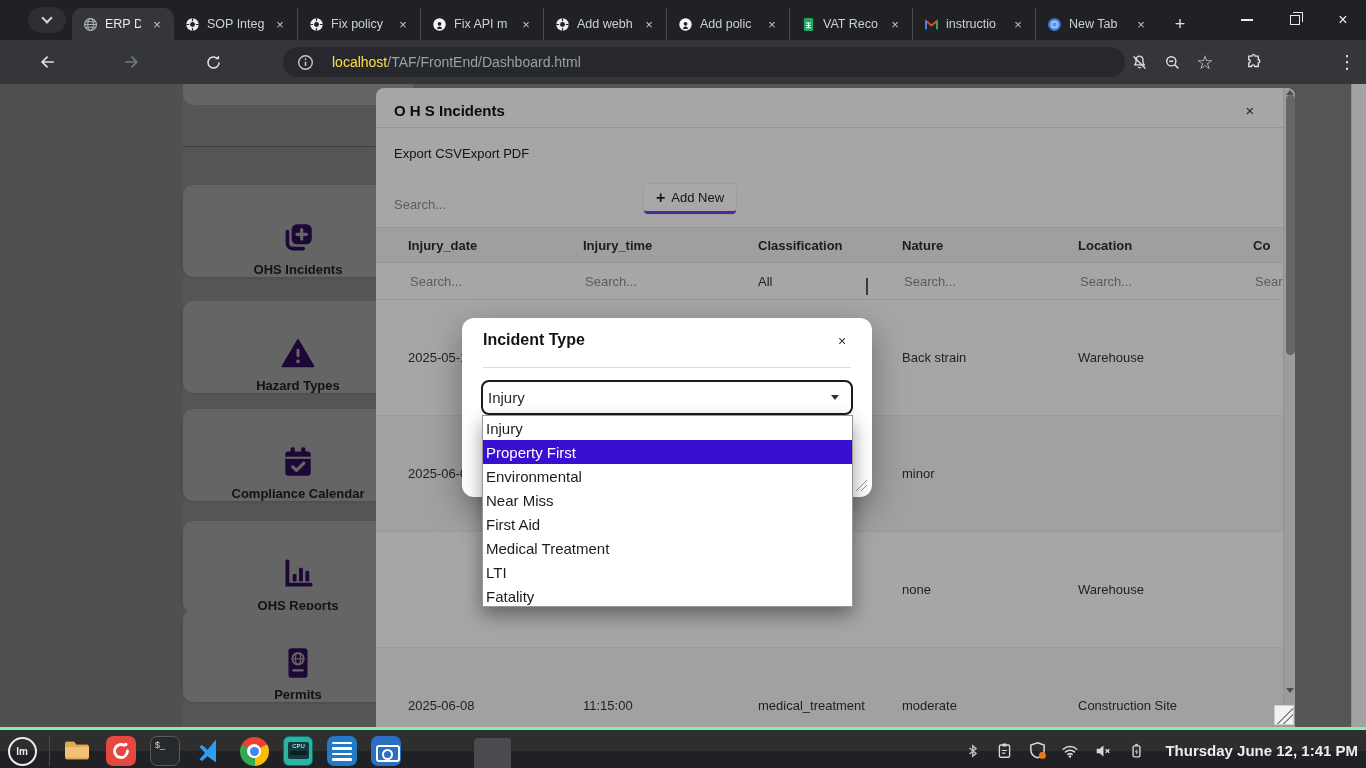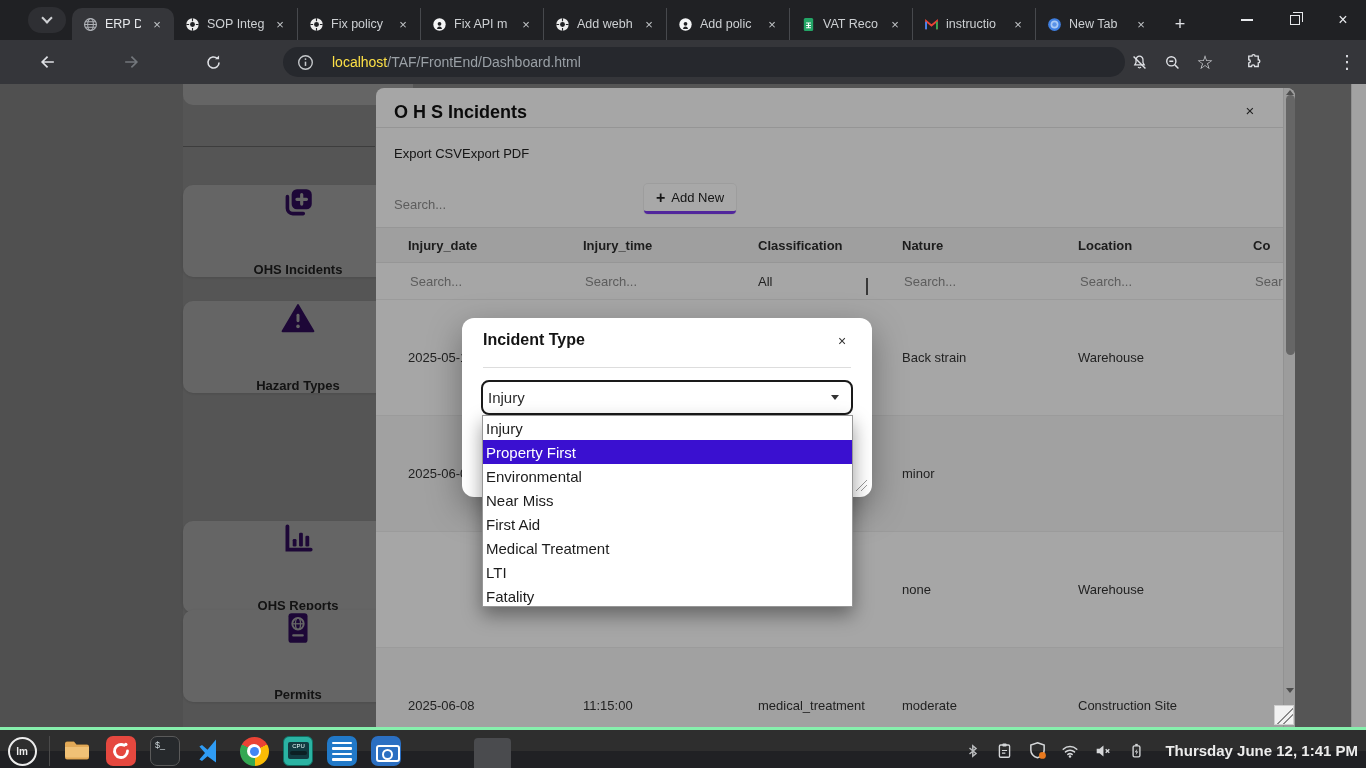--- a/index.html
+++ b/index.html
@@ -29,31 +29,31 @@
   #urlpill{position:absolute;left:283px;top:7px;width:842px;height:30px;border-radius:15px;background:#26282d;display:flex;align-items:center;}
   #urlpill .info{margin-left:14px;}
   #urltext{margin-left:18px;font-size:14px;color:#9aa0a6;white-space:nowrap;}
   #urltext .host{color:#fde047;}
   .avatar{position:absolute;left:1295px;top:49px;width:26px;height:26px;border-radius:13px;background:#a435e0;color:#fff;font-size:13px;display:flex;align-items:center;justify-content:center;}
   .tb-sep{position:absolute;left:1281px;top:52px;width:1px;height:20px;background:#55585c;}
 
   
   #page{position:absolute;left:0;top:84px;width:1366px;height:643px;background:#d9d9d9;overflow:hidden;}
   #gutter{position:absolute;left:0;top:0;width:183px;height:643px;background:#cbcbcb;}
-  .dcard{position:absolute;left:183px;width:230px;height:92px;background:#fff;border-radius:10px;box-shadow:0 1px 3px rgba(0,0,0,.12);display:flex;flex-direction:column;align-items:center;justify-content:space-between;gap:6px;}
+  .dcard{position:absolute;left:183px;width:230px;height:92px;background:#fff;border-radius:10px;box-shadow:0 1px 3px rgba(0,0,0,.12);display:flex;flex-direction:column;align-items:center;justify-content:flex-end;gap:6px;}
   .dcard .clabel{font-size:13px;color:#333;font-weight:bold;}
   #card-partial{position:absolute;left:183px;top:0;width:230px;height:21px;background:#fff;border-radius:0 0 10px 10px;}
   #side-divider{position:absolute;left:183px;top:62px;width:192px;height:1px;background:#9b9b9b;}
 
   #overlay1{position:absolute;left:0;top:0;width:1351px;height:643px;background:rgba(0,0,0,0.40);z-index:2;}
   #overlay2{position:absolute;left:0;top:0;width:1351px;height:643px;background:rgba(0,0,0,0.34);z-index:4;}
 
   
   #ohs-modal{position:absolute;left:376px;top:4px;width:919px;height:639px;background:#fcfcfc;border-radius:8px 8px 0 0;overflow:hidden;z-index:3;}
-  #m-title{position:absolute;left:18px;top:14px;font-size:18px;font-weight:bold;color:#111;}
+  #m-title{position:absolute;left:18px;top:14px;font-size:15px;font-weight:bold;color:#111;}
   #m-close{position:absolute;left:864px;top:12px;width:20px;height:20px;font-size:15px;color:#333;display:flex;align-items:center;justify-content:center;}
   #m-div{position:absolute;left:0;top:39px;width:919px;height:1px;background:#e3e3e3;}
   .export-link{position:absolute;top:58px;font-size:13px;color:#222;}
   #m-search{position:absolute;left:16px;top:104px;width:220px;height:24px;border:none;outline:none;background:transparent;font-size:13px;color:#333;}
   #m-search::placeholder{color:#8d8d8d;}
   #add-new{position:absolute;left:268px;top:96px;height:30px;padding:0 12px;background:#fff;border:none;border-bottom:3px solid #7c3aed;border-radius:4px;box-shadow:0 0 0 1px rgba(0,0,0,.05);font-size:13px;color:#222;display:flex;align-items:center;gap:6px;}
   #add-new .plus{font-weight:bold;font-size:16px;color:#222;}
   .hrow{position:absolute;left:0;top:139px;width:919px;height:36px;background:#f2f2f2;border-top:1px solid #e4e4e4;border-bottom:1px solid #e4e4e4;}
   .frow{position:absolute;left:0;top:175px;width:919px;height:37px;border-bottom:1px solid #ececec;}
   .col{position:absolute;top:0;height:100%;display:flex;align-items:center;font-size:13px;}
@@ -302,20 +302,32 @@
     <div class="dcard" style="top:217px;">
       <span>
           <svg width="36" height="36" viewBox="0 0 34 34">
             <path d="M17 4 31.5 28.5H2.5Z" fill="#4a148c" stroke="#4a148c" stroke-width="2" stroke-linejoin="round"></path>
             <rect x="15.6" y="12" width="2.8" height="8" rx="1.4" fill="#fff"></rect>
             <circle cx="17" cy="24" r="1.7" fill="#fff"></circle>
           </svg>
         </span>
       <span class="clabel">Hazard Types</span>
     </div>
+    <div class="dcard" style="top:325px;">
+      <span>
+          <svg width="36" height="36" viewBox="0 0 34 34">
+            <rect x="5" y="7" width="24" height="23" rx="3" fill="#4a148c"></rect>
+            <rect x="10" y="3" width="4" height="7" rx="1.6" fill="#4a148c"></rect>
+            <rect x="20" y="3" width="4" height="7" rx="1.6" fill="#4a148c"></rect>
+            <path d="M5 13h24" stroke="#fff" stroke-width="2"></path>
+            <path d="M12 21.5l3.5 3.5 7-7" fill="none" stroke="#fff" stroke-width="3" stroke-linecap="round" stroke-linejoin="round"></path>
+          </svg>
+        </span>
+      <span class="clabel">Compliance Calendar</span>
+    </div>
     <div class="dcard" style="top:437px;">
       <span>
           <svg width="36" height="36" viewBox="0 0 34 34">
             <path d="M7 5v22h22" fill="none" stroke="#4a148c" stroke-width="3.6" stroke-linecap="round"></path>
             <rect x="12" y="17" width="3.6" height="7" rx="1.2" fill="#4a148c"></rect>
             <rect x="18" y="11" width="3.6" height="13" rx="1.2" fill="#4a148c"></rect>
             <rect x="24" y="14" width="3.6" height="10" rx="1.2" fill="#4a148c"></rect>
           </svg>
         </span>
       <span class="clabel">OHS Reports</span>

